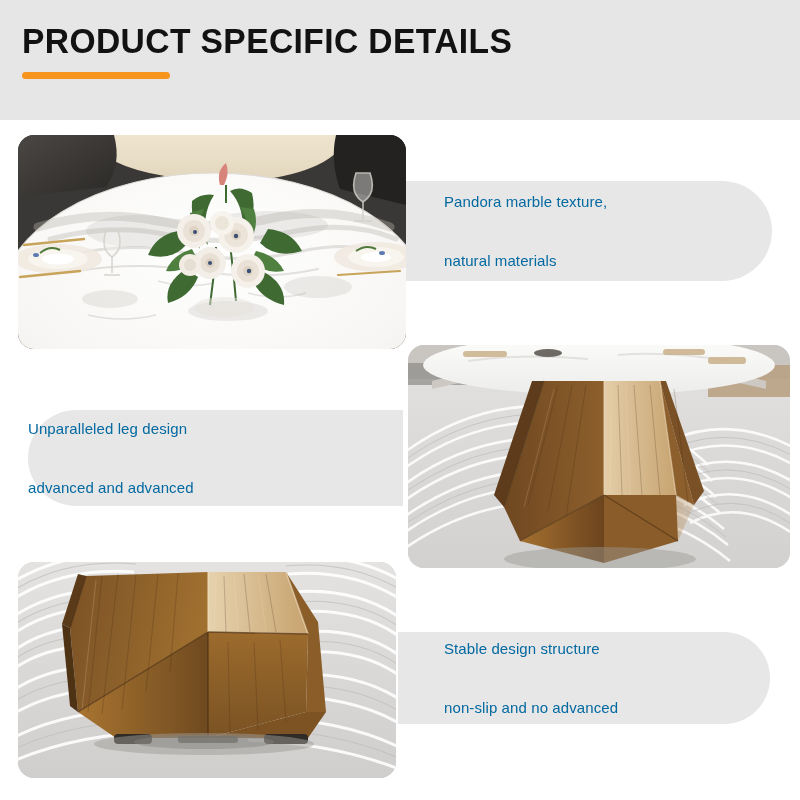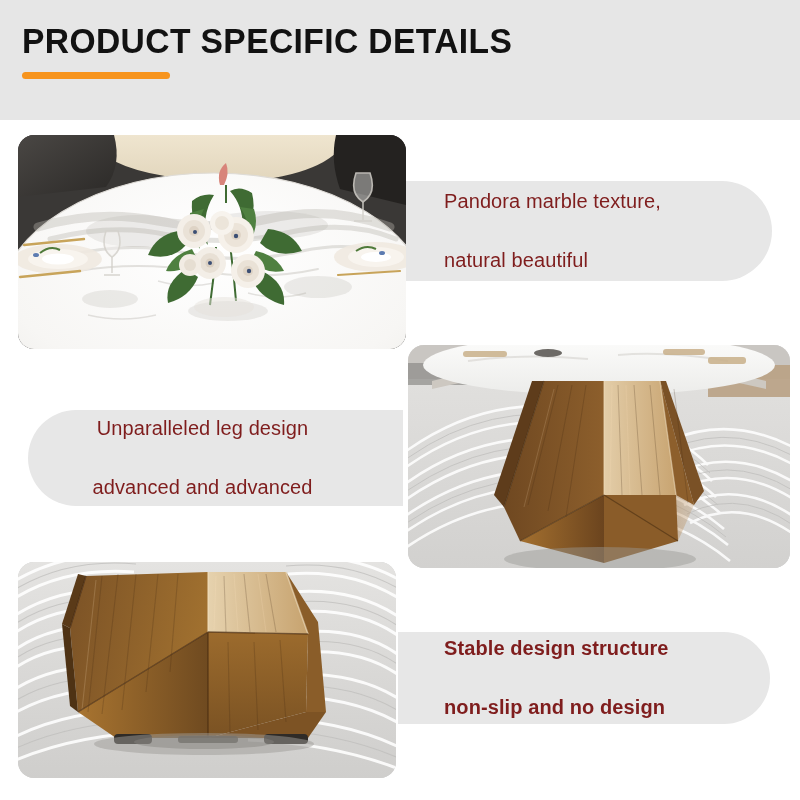--- a/index.html
+++ b/index.html
@@ -44,53 +44,52 @@
     background: #f7941d;
   }
 
   
   .pill {
     position: absolute;
     background: #e7e7e7;
     display: flex;
     flex-direction: column;
     justify-content: center;
-    color: #7f1d1d;
-    font-size: 20px;
+    color: #0369a1;
+    font-size: 15px;
     line-height: 35px;
     font-family: "Liberation Sans", sans-serif;
     letter-spacing: 0.1px;
     gap: 24px;
   }
   .pill .line { display: block; white-space: nowrap; }
 
   #pill-1 {
     left: 398px; top: 181px;
     width: 374px; height: 100px;
     border-radius: 0 50px 50px 0;
     padding-left: 46px;
     align-items: flex-start;
     text-align: left;
   }
   #pill-2 {
     left: 28px; top: 410px;
     width: 375px; height: 96px;
     border-radius: 48px 0 0 48px;
     padding-right: 26px;
-    align-items: center;
+    align-items: flex-start;
     text-align: center;
   }
   #pill-3 {
     left: 398px; top: 632px;
     width: 372px; height: 92px;
     border-radius: 0 46px 46px 0;
     padding-left: 46px;
     align-items: flex-start;
     text-align: left;
-    font-weight: bold;
   }
 
   
   .photo {
     position: absolute;
     border-radius: 16px;
     overflow: hidden;
     background: #cfcfcf;
   }
   #photo-1 { left: 18px;  top: 135px; width: 388px; height: 214px; }
@@ -103,31 +102,31 @@
 <body>
 
 <div id="page">
 
   <div class="header-band"></div>
   <div class="page-title">PRODUCT SPECIFIC DETAILS</div>
   <div class="title-rule"></div>
 
   <div class="pill" id="pill-1">
     <span class="line">Pandora marble texture,</span>
-    <span class="line">natural beautiful</span>
+    <span class="line">natural materials</span>
   </div>
 
   <div class="pill" id="pill-2">
     <span class="line">Unparalleled leg design</span>
     <span class="line">advanced and advanced</span>
   </div>
 
   <div class="pill" id="pill-3">
     <span class="line">Stable design structure</span>
-    <span class="line">non-slip and no design</span>
+    <span class="line">non-slip and no advanced</span>
   </div>
 
   <div class="photo" id="photo-1">
     <svg viewBox="0 0 388 214" preserveAspectRatio="xMidYMid slice">
       <defs>
         <linearGradient id="p1wall" x1="0" y1="0" x2="0" y2="1">
           <stop offset="0%" stop-color="#efe5cf"></stop>
           <stop offset="100%" stop-color="#e2d6bd"></stop>
         </linearGradient>
         <radialGradient id="p1top" cx="50%" cy="30%" r="85%">

